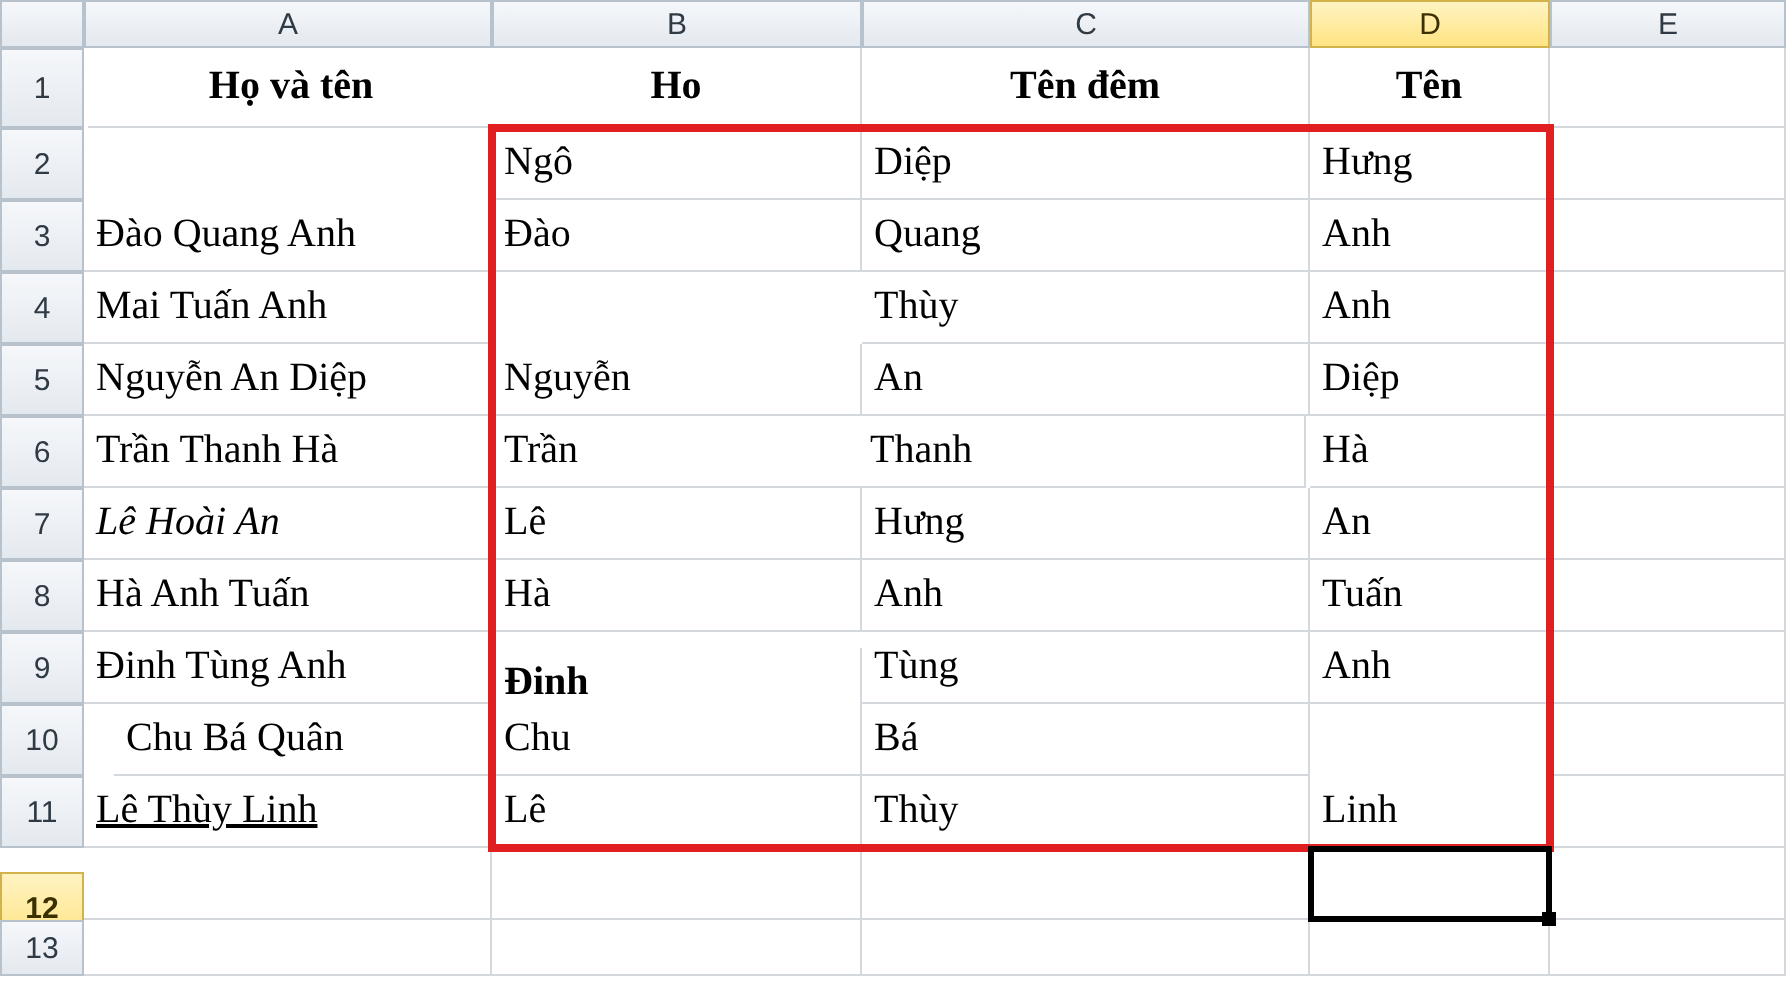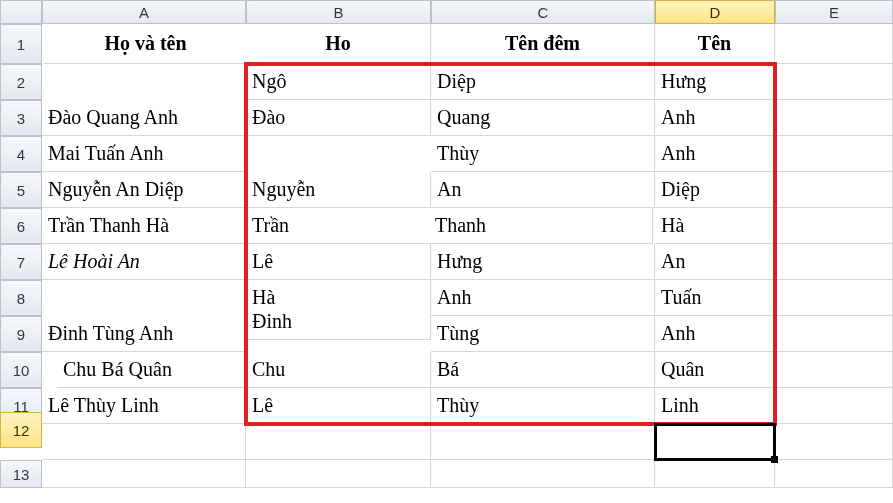--- a/index.html
+++ b/index.html
@@ -101,21 +101,21 @@
     <div class="row-header" style="top: 64px; height: 36px;">2</div>
     <div class="row-header" style="top: 100px; height: 36px;">3</div>
     <div class="row-header" style="top: 136px; height: 36px;">4</div>
     <div class="row-header" style="top: 172px; height: 36px;">5</div>
     <div class="row-header" style="top: 208px; height: 36px;">6</div>
     <div class="row-header" style="top: 244px; height: 36px;">7</div>
     <div class="row-header" style="top: 280px; height: 36px;">8</div>
     <div class="row-header" style="top: 316px; height: 36px;">9</div>
     <div class="row-header" style="top: 352px; height: 36px;">10</div>
     <div class="row-header" style="top: 388px; height: 36px;">11</div>
-    <div class="row-header highlight" style="top: 412px; height: 36px;">12</div>
+    <div class="row-header highlight" style="top: 436px; height: 36px; font-weight: bold;">12</div>
     <div class="row-header" style="top: 460px; height: 28px;">13</div>
     <div class="cell header-row" style="left: 44px; top: 24px; width: 204px; height: 40px;">Họ và tên</div>
     <div class="cell header-row" style="left: 246px; top: 24px; width: 185px; height: 40px;">Ho</div>
     <div class="cell header-row" style="left: 431px; top: 24px; width: 224px; height: 40px;">Tên đêm</div>
     <div class="cell header-row" style="left: 655px; top: 24px; width: 120px; height: 40px;">Tên</div>
     <div class="cell header-row" style="left: 775px; top: 24px; width: 118px; height: 40px;"></div>
     <div class="cell" style="left: 246px; top: 64px; width: 185px; height: 36px;">Ngô</div>
     <div class="cell" style="left: 431px; top: 64px; width: 224px; height: 36px;">Diệp</div>
     <div class="cell" style="left: 655px; top: 64px; width: 120px; height: 36px;">Hưng</div>
     <div class="cell" style="left: 775px; top: 64px; width: 118px; height: 36px;"></div>
@@ -136,35 +136,35 @@
     <div class="cell" style="left: 42px; top: 208px; width: 204px; height: 36px;">Trần Thanh Hà</div>
     <div class="cell" style="left: 246px; top: 208px; width: 185px; height: 36px;">Trần</div>
     <div class="cell" style="left: 429px; top: 208px; width: 224px; height: 36px;">Thanh</div>
     <div class="cell" style="left: 655px; top: 208px; width: 120px; height: 36px;">Hà</div>
     <div class="cell" style="left: 775px; top: 208px; width: 118px; height: 36px;"></div>
     <div class="cell" style="left: 42px; top: 244px; width: 204px; height: 36px; font-style: italic;">Lê Hoài An</div>
     <div class="cell" style="left: 246px; top: 244px; width: 185px; height: 36px;">Lê</div>
     <div class="cell" style="left: 431px; top: 244px; width: 224px; height: 36px;">Hưng</div>
     <div class="cell" style="left: 655px; top: 244px; width: 120px; height: 36px;">An</div>
     <div class="cell" style="left: 775px; top: 244px; width: 118px; height: 36px;"></div>
+    <div class="cell" style="left: 42px; top: 280px; width: 204px; height: 36px;">Hà Anh Tuấn</div>
     <div class="cell" style="left: 246px; top: 280px; width: 185px; height: 36px;">Hà</div>
     <div class="cell" style="left: 431px; top: 280px; width: 224px; height: 36px;">Anh</div>
     <div class="cell" style="left: 655px; top: 280px; width: 120px; height: 36px;">Tuấn</div>
     <div class="cell" style="left: 775px; top: 280px; width: 118px; height: 36px;"></div>
     <div class="cell" style="left: 42px; top: 316px; width: 204px; height: 36px;">Đinh Tùng Anh</div>
-    <div class="cell" style="left: 246px; top: 304px; width: 185px; height: 36px;">Đinh</div>
+    <div class="cell" style="left: 246px; top: 324px; width: 185px; height: 36px; font-weight: bold;">Đinh</div>
     <div class="cell" style="left: 431px; top: 316px; width: 224px; height: 36px;">Tùng</div>
     <div class="cell" style="left: 655px; top: 316px; width: 120px; height: 36px;">Anh</div>
     <div class="cell" style="left: 775px; top: 316px; width: 118px; height: 36px;"></div>
     <div class="cell" style="left: 42px; top: 352px; width: 204px; height: 36px; margin-left: 15px;">Chu Bá Quân</div>
     <div class="cell" style="left: 246px; top: 352px; width: 185px; height: 36px;">Chu</div>
     <div class="cell" style="left: 431px; top: 352px; width: 224px; height: 36px;">Bá</div>
-    <div class="cell" style="left: 655px; top: 352px; width: 120px; height: 36px;">Quân</div>
     <div class="cell" style="left: 775px; top: 352px; width: 118px; height: 36px;"></div>
-    <div class="cell" style="left: 42px; top: 388px; width: 204px; height: 36px;">Lê Thùy Linh</div>
+    <div class="cell" style="left: 42px; top: 388px; width: 204px; height: 36px; text-decoration: underline;">Lê Thùy Linh</div>
     <div class="cell" style="left: 246px; top: 388px; width: 185px; height: 36px;">Lê</div>
     <div class="cell" style="left: 431px; top: 388px; width: 224px; height: 36px;">Thùy</div>
     <div class="cell" style="left: 655px; top: 388px; width: 120px; height: 36px;">Linh</div>
     <div class="cell" style="left: 775px; top: 388px; width: 118px; height: 36px;"></div>
     <div class="cell" style="left: 42px; top: 424px; width: 204px; height: 36px;"></div>
     <div class="cell" style="left: 246px; top: 424px; width: 185px; height: 36px;"></div>
     <div class="cell" style="left: 431px; top: 424px; width: 224px; height: 36px;"></div>
     <div class="cell" style="left: 655px; top: 424px; width: 120px; height: 36px;"></div>
     <div class="cell" style="left: 775px; top: 424px; width: 118px; height: 36px;"></div>
     <div class="cell" style="left: 42px; top: 460px; width: 204px; height: 28px;"></div>

